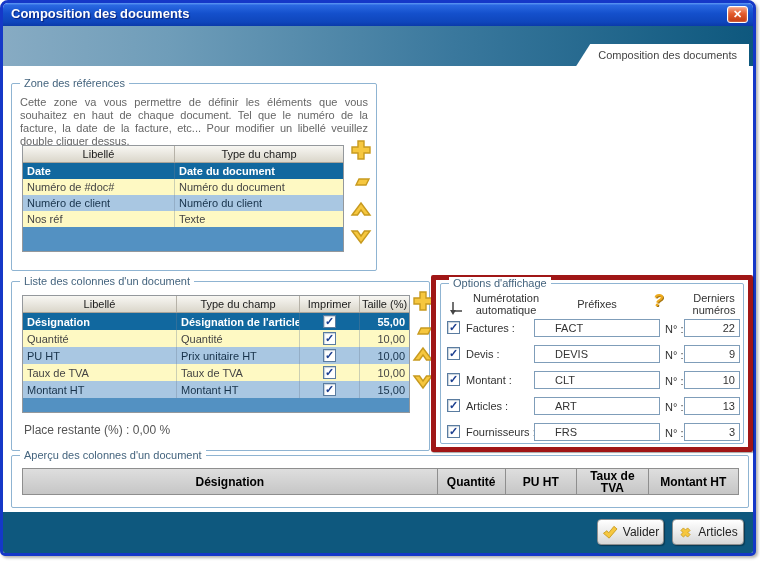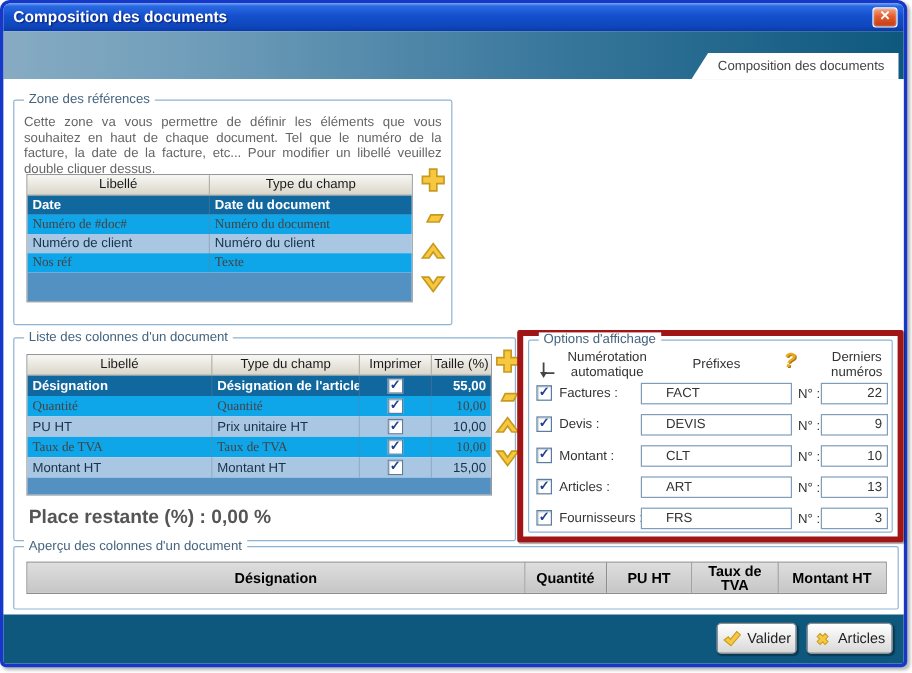--- a/index.html
+++ b/index.html
@@ -75,21 +75,21 @@
   .td {
     display:flex; align-items:center; padding-left:4px;
     font-size:11px; overflow:hidden; white-space:nowrap;
     border-right:1px solid rgba(110,130,150,.35);
   }
   .td:last-child { border-right:none; }
   .td.center { justify-content:center; padding-left:0; }
   .td.num { justify-content:flex-end; padding-right:4px; padding-left:0; }
   .row-sel { background:#11689f; color:#fff; font-weight:bold; }
   .row-alt { background:#a9c7e2; color:#17324a; }
-  .row-w   { background:#0ea5e9; color:#444;font-family:Liberation Serif, serif; }
+  .row-w   { background:#fef9c3; color:#444; }
   .filler1 { height:24px; background:#5391c2; }
   .filler2 { height:14px; background:#5391c2; }
   
   .toolcol { position:absolute; width:24px; }
   .tool { position:absolute; left:0; width:22px; height:22px; cursor:pointer; }
   
   .ref-lines { margin:13px 10px 0 10px; font-size:12px; font-weight:bold; color:#111; line-height:17px; }
   
   .redbox {
     position:absolute; left:428px; top:209px; width:322px; height:177px;
@@ -140,21 +140,21 @@
   .btn {
     position:absolute; top:7px; height:26px;
     display:flex; align-items:center; justify-content:center; gap:5px;
     background:linear-gradient(180deg,#ffffff 0%,#ececec 50%,#d7d7d7 100%);
     border:1px solid #8f8f8f; border-radius:4px;
     font-size:12px; color:#222; cursor:pointer;
     box-shadow:1px 1px 1px rgba(0,0,0,.35);
   }
   .btn-valider { left:594px; width:67px; }
   .btn-annuler { left:669px; width:72px; }
-  .place-restante { position:absolute; left:12px; top:141px; font-size:16px; color:#555;font-weight:bold; }
+  .place-restante { position:absolute; left:12px; top:141px; font-size:12px; color:#555; }
 </style>
 </head>
 <body>
 
 <div class="dialog">
 
   <div class="titlebar">
     <span class="title">Composition des documents</span>
     <div class="close-btn">
       <span>✕</span>

